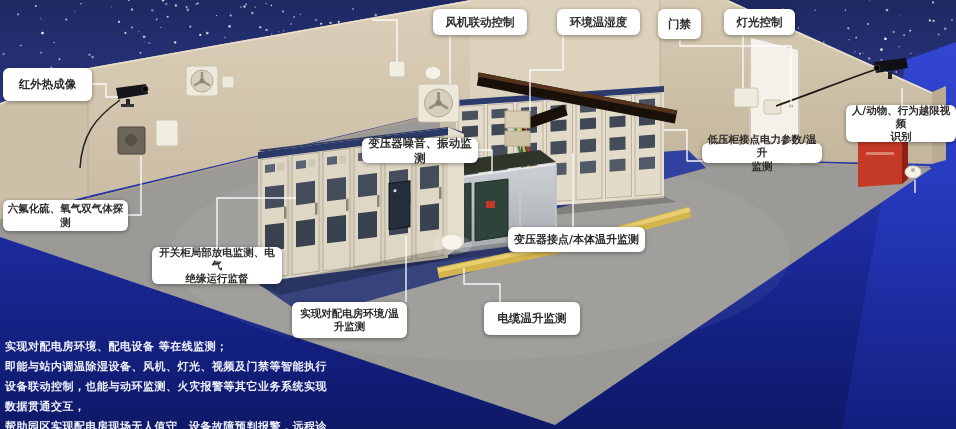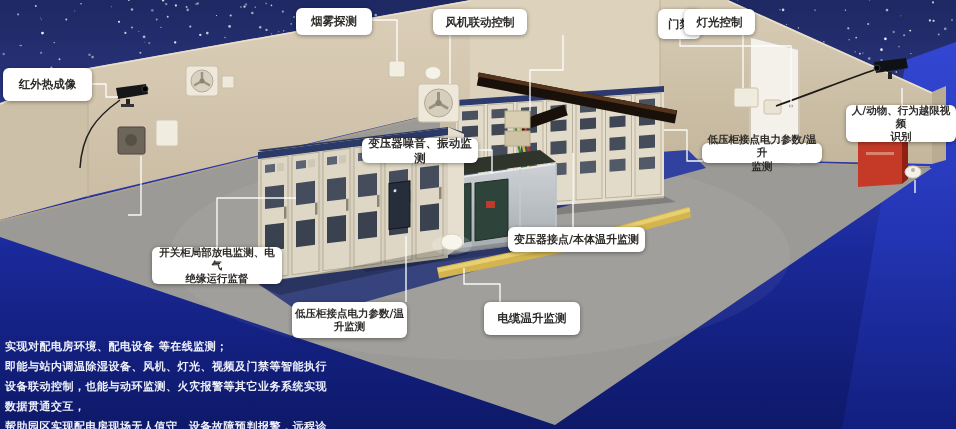--- a/index.html
+++ b/index.html
@@ -357,30 +357,31 @@
     <path d="M478,150 H492 V174"></path>
     <path d="M573,227 V153"></path>
     <path d="M406,302 V236"></path>
     <path d="M500,302 V284 H464 V268"></path>
     <path d="M703,161 H687 V130 H664"></path>
     <path d="M902,105 V88"></path>
     <path d="M915,193 V180"></path>
   </g>
 </svg>
 
-<div class="callout" style="left:296px;top:8px;width:76px;height:27px;">烟雾探测</div>
 <div class="callout" style="left:433px;top:9px;width:94px;height:26px;">风机联动控制</div>
+<div class="callout" style="left:557px;top:9px;width:83px;height:26px;">环境温湿度</div>
 <div class="callout" style="left:658px;top:9px;width:43px;height:30px;">门禁</div>
-<div class="callout" style="left:684px;top:9px;width:71px;height:26px;">灯光控制</div>
+<div class="callout" style="left:724px;top:9px;width:71px;height:26px;">灯光控制</div>
 <div class="callout" style="left:3px;top:68px;width:89px;height:33px;">红外热成像</div>
+<div class="callout sm" style="left:3px;top:200px;width:125px;height:31px;">六氟化硫、氧气双气体探测</div>
 <div class="callout sm" style="left:152px;top:247px;width:130px;height:37px;">开关柜局部放电监测、电气
 绝缘运行监督</div>
 <div class="callout" style="left:362px;top:138px;width:116px;height:25px;">变压器噪音、振动监测</div>
 <div class="callout md" style="left:508px;top:227px;width:137px;height:25px;">变压器接点/本体温升监测</div>
-<div class="callout sm" style="left:292px;top:302px;width:115px;height:36px;">低压柜接点电力参数/温
+<div class="callout sm" style="left:292px;top:302px;width:115px;height:36px;">实现对配电房环境/温
 升监测</div>
 <div class="callout" style="left:484px;top:302px;width:96px;height:33px;">电缆温升监测</div>
 <div class="callout sm" style="left:702px;top:143px;width:120px;height:20px;">低压柜接点电力参数/温升
 监测</div>
 <div class="callout sm" style="left:846px;top:105px;width:110px;height:37px;">人/动物、行为越限视频
 识别</div>
 
 <div class="desc">实现对配电房环境、配电设备 等在线监测；
 即能与站内调温除湿设备、风机、灯光、视频及门禁等智能执行
 设备联动控制，也能与动环监测、火灾报警等其它业务系统实现

